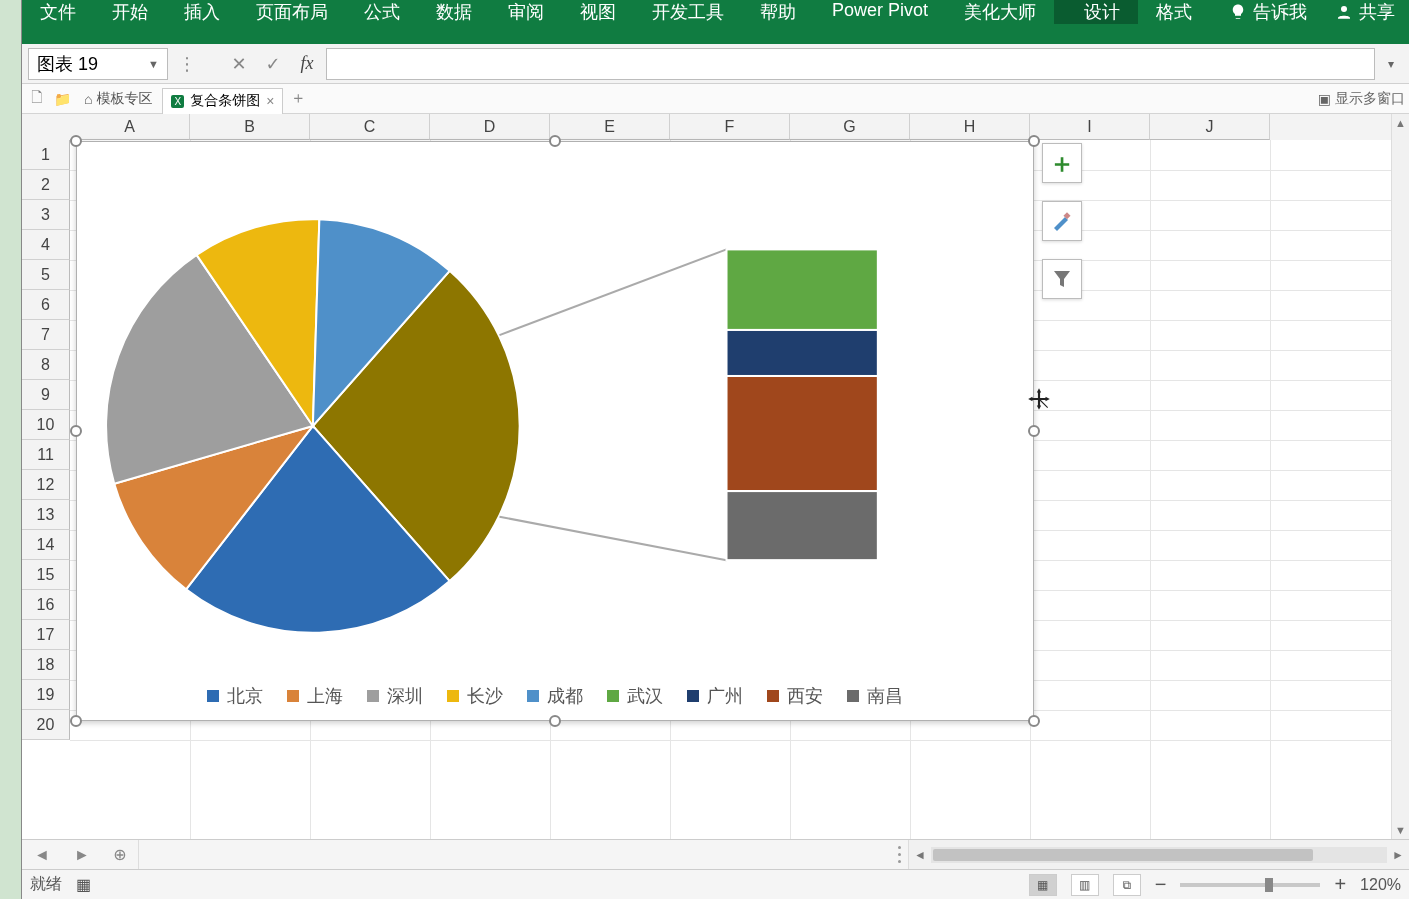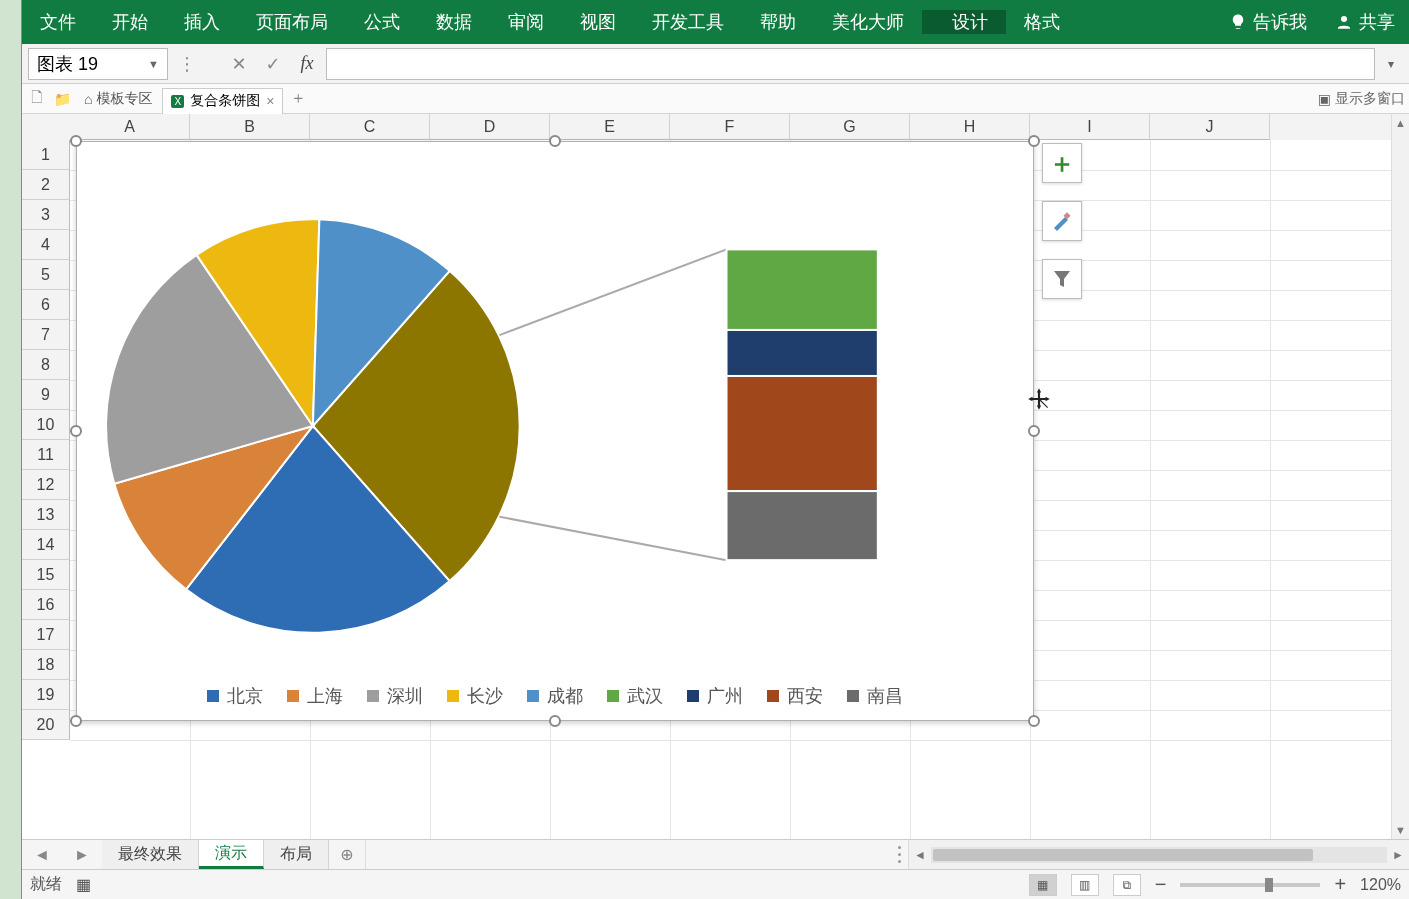--- a/index.html
+++ b/index.html
@@ -1,20 +1,20 @@
 <!DOCTYPE html>
 <html><head>
 <meta charset="utf-8">
 <style>
   * { box-sizing: border-box; margin: 0; padding: 0; font-family: "Microsoft YaHei", "Segoe UI", sans-serif; }
   body { background: #fff; width: 1409px; height: 899px; overflow: hidden; position: relative; }
   .left-gutter { position: absolute; left: 0; top: 0; width: 22px; height: 899px; background: #d0e4d0; border-right: 1px solid #888; }
   .main { position: absolute; left: 22px; top: 0; right: 0; height: 899px; display: flex; flex-direction: column; }
   
-  .ribbon { height: 44px; background: #107c41; display: flex; align-items: center; color: #fff; font-size: 18px; }
+  .ribbon { height: 44px; background: #107c41; display: flex; align-items: flex-start; color: #fff; font-size: 18px; }
   .ribbon .tab { padding: 0 18px; display: flex; align-items: center; cursor: pointer; white-space: nowrap; }
   .ribbon .tab.active { background: #0a5c30; padding-left: 30px; }
   .ribbon .filler { flex: 1; }
   .ribbon .right-item { display: flex; align-items: center; padding: 0 14px; gap: 6px; cursor: pointer; }
   .ribbon .right-item svg { width: 18px; height: 18px; }
   
   .fbar { height: 40px; display: flex; align-items: center; border-bottom: 1px solid #d0d0d0; background: #f3f3f3; padding: 4px 6px; gap: 4px; }
   .namebox { width: 140px; height: 32px; border: 1px solid #bcbcbc; background: #fff; display: flex; align-items: center; padding: 0 8px; font-size: 18px; }
   .namebox .dd { margin-left: auto; color: #666; font-size: 11px; }
   .fb-btn { width: 30px; height: 30px; display: flex; align-items: center; justify-content: center; color: #888; font-size: 18px; cursor: pointer; }
@@ -91,20 +91,21 @@
       <div class="tab">文件</div>
       <div class="tab">开始</div>
       <div class="tab">插入</div>
       <div class="tab">页面布局</div>
       <div class="tab">公式</div>
       <div class="tab">数据</div>
       <div class="tab">审阅</div>
       <div class="tab">视图</div>
       <div class="tab">开发工具</div>
       <div class="tab">帮助</div>
+      <div class="tab">Power Pivot</div>
       <div class="tab">美化大师</div>
       <div class="tab active">设计</div>
       <div class="tab">格式</div>
       <div class="filler"></div>
       <div class="right-item">
         <svg viewBox="0 0 24 24">
           <path fill="#fff" d="M9 21h6v-1H9v1zm3-19C8 2 5 5 5 9c0 2.4 1.2 4.5 3 5.7V17h8v-2.3c1.8-1.2 3-3.3 3-5.7 0-4-3-7-7-7z"></path>
         </svg>
         <span>告诉我</span>
       </div>
@@ -319,25 +320,20 @@
     </div>
     <div class="vscroll">
       <div class="up">▲</div>
       <div class="dn">▼</div>
     </div>
   </div>
 
   <div class="shtabs">
     <div class="nav">◄</div>
     <div class="nav">►</div>
-    <div id="sheet-tabs-holder" style="display:flex">
-        <div class="stab">最终效果</div>
-        <div class="stab active">演示</div>
-        <div class="stab">布局</div>
-      </div>
     <div class="add">⊕</div>
     <div class="spacer">
         <div class="drag">
           <span></span>
           <span></span>
           <span></span>
         </div>
       </div>
     <div class="hscroll">
       <div class="btn">◄</div>

